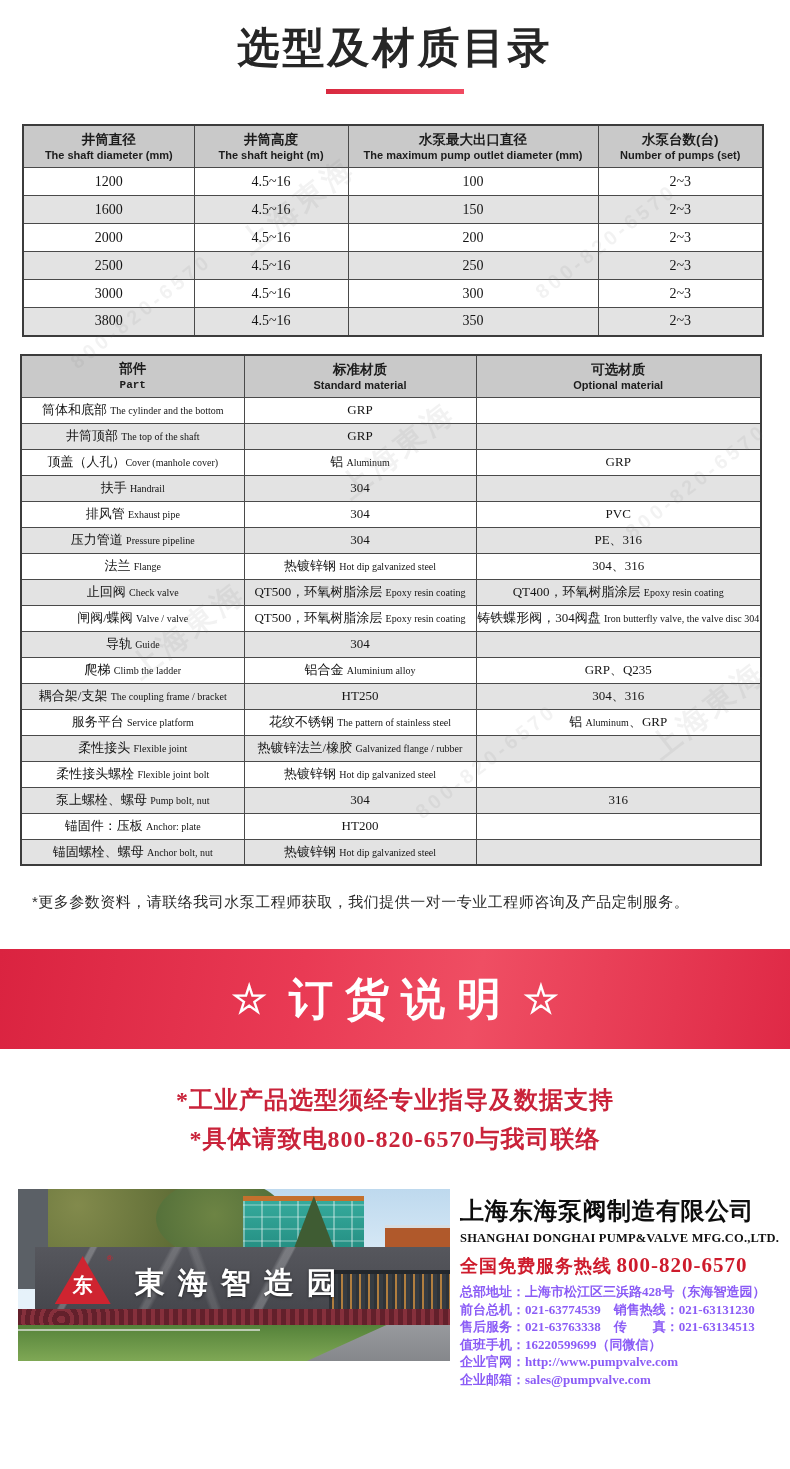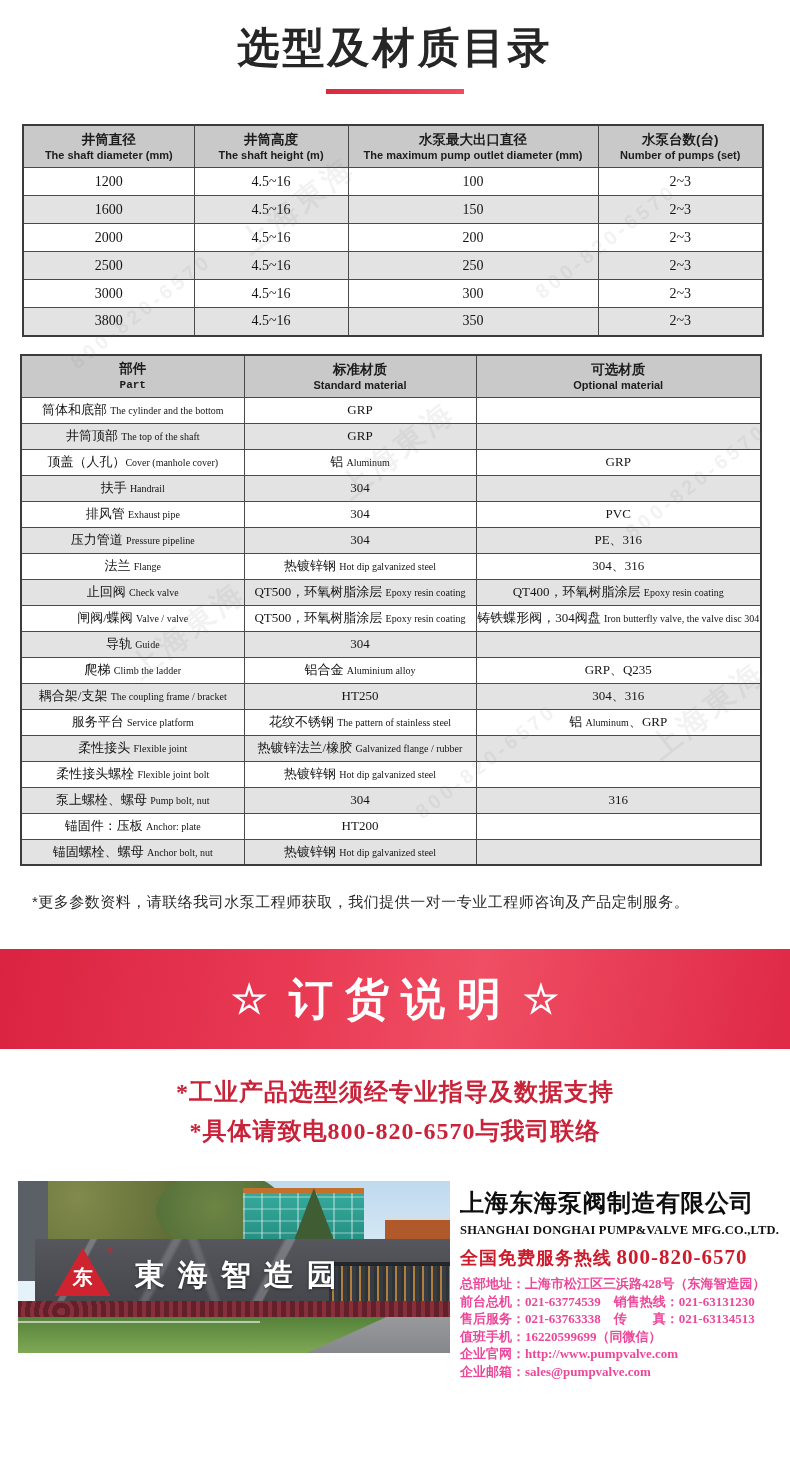--- a/index.html
+++ b/index.html
@@ -29,21 +29,21 @@
   
   .note { margin:27px 0 0 32px; font-size:15px; color:#2b2b2b; letter-spacing:0.5px; }
 
   
   .banner { margin-top:37px; height:100px; display:flex; align-items:center; justify-content:center;
             background:linear-gradient(100deg,#da2340 0%,#e93a54 38%,#ef4e63 60%,#df2946 100%); }
   .banner-star { color:#fff; font-size:40px; font-weight:bold; line-height:1; }
   .banner-text { color:#fff; font-size:44px; font-weight:bold; letter-spacing:12px; margin:0 10px 0 22px; line-height:1; }
 
   
-  .advisory { margin-top:24px; text-align:center; color:#c9233a; font-weight:bold; font-size:24px;
+  .advisory { margin-top:32px; text-align:center; color:#c9233a; font-weight:bold; font-size:24px;
               line-height:39px; font-family:"Liberation Serif", serif; letter-spacing:1px; }
 
   
   .footer { display:flex; margin:30px 0 0 18px; }
   .photo { position:relative; width:432px; height:172px; overflow:hidden; flex:none;
            background:linear-gradient(#bed9ee,#e6f2fa 60%); }
   .ph { position:absolute; }
   .ph-leftbldg { left:0; top:0; width:7%; height:58%; background:#5b6066; }
   .ph-tree1 { left:-8%; top:-14%; width:52%; height:56%; border-radius:50%;
               background:radial-gradient(circle at 42% 42%, #828a4c, #5f6d36 72%); }
@@ -78,21 +78,21 @@
              white-space:nowrap; text-shadow:0 1px 3px rgba(0,0,0,.55); }
 
   .info { margin-left:10px; width:335px; padding-top:6px; }
   .company-cn { font-size:24px; font-weight:bold; color:#0d0d0d; white-space:nowrap; letter-spacing:0.5px; }
   .company-en { font-size:12.5px; font-weight:bold; font-family:"Liberation Serif", serif; margin-top:4px;
                 color:#111; white-space:nowrap; letter-spacing:0.2px; }
   .hotline { margin-top:7px; font-weight:bold; color:#ce1b2c; white-space:nowrap; }
   .hotline-label { font-size:18px; letter-spacing:1px; }
   .hotline-number { font-size:21px; font-family:"Liberation Serif", serif; letter-spacing:1px; }
   .details { margin-top:5px; }
-  .detail-line { font-size:13px; font-weight:bold; font-family:"Liberation Serif", serif; color:#ec4899;
+  .detail-line { font-size:13px; font-weight:bold; font-family:"Liberation Serif", serif; color:#8b5cf6;
                  line-height:17.6px; white-space:nowrap; }
 
   
   .watermarks { position:absolute; inset:0; pointer-events:none; z-index:5; }
   .wm { position:absolute; transform:rotate(-38deg); color:#777; opacity:.09; font-weight:bold;
         white-space:nowrap; letter-spacing:4px; }
   .wm-text { font-size:30px; }
   .wm-phone { font-size:20px; }
 </style>
 </head>

